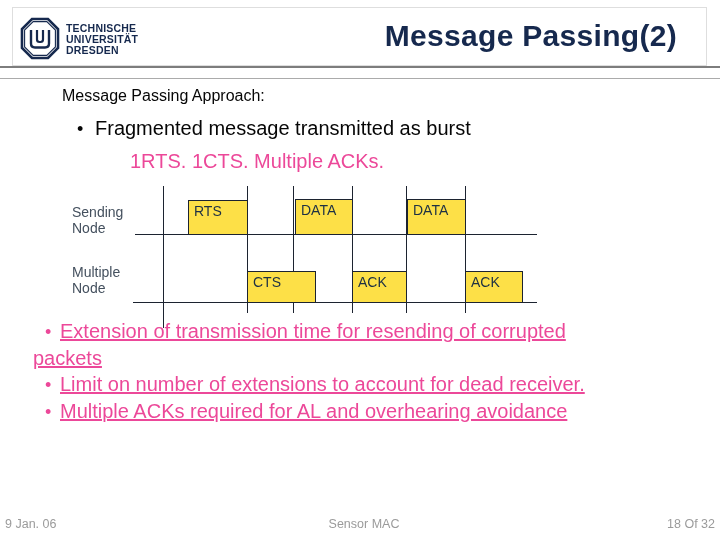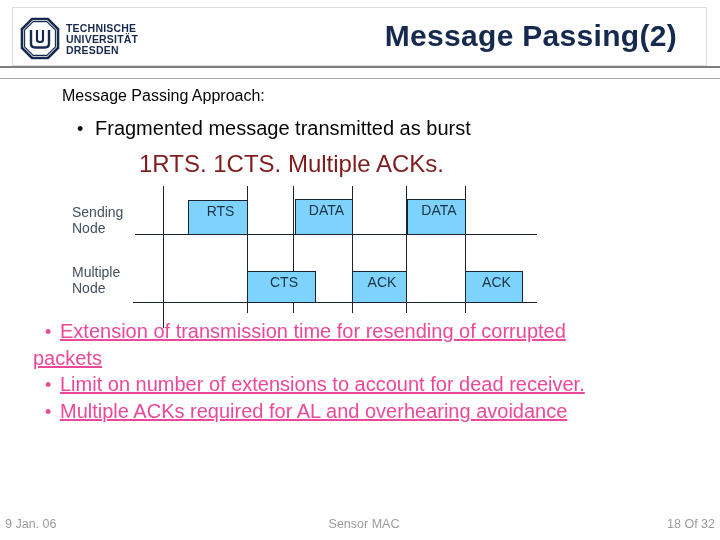--- a/index.html
+++ b/index.html
@@ -31,35 +31,34 @@
     letter-spacing:0.3px;
     margin:0;
   }
   .rule-1 { left:0; top:66px; width:720px; height:2px; background:#7d7d7d; }
   .rule-2 { left:0; top:78px; width:720px; height:1px; background:#ababab; }
 
   
   .section-heading { left:62px; top:87px; font-size:16px; color:#060606; }
   .intro-bullet { left:66px; top:117px; font-size:20px; color:#060606;margin-left:11px; }
   .intro-bullet .dot { display:inline-block; width:18px; font-size:18px; }
-  .intro-subline { left:130px; top:150px; font-size:24px; color:#7f1d1d;margin-left:9px; }
+  .intro-subline { left:130px; top:150px; font-size:20px; color:#ec4899; }
 
   
   .diagram { left:0; top:0; width:720px; height:540px; pointer-events:none;border-radius:24px; }
   .node-label { font-size:14px; line-height:16px; color:#44505e; }
   .lbl-send { left:72px; top:204px; }
   .lbl-recv { left:72px; top:264px; }
   .hline { background:#1c2330; height:1px; }
   .vline { background:#1c2330; width:1px; }
   .sigbox {
     box-sizing:border-box;
-    border:1px solid #1c2330; background:#7dd3fc;
+    border:1px solid #1c2330; background:#fde047;
     font-size:14px; color:#1d3044;
     padding:2px 0 0 5px;
-    text-align:center;
   }
 
   
   .bottom-bullets { left:33px; top:318px; width:660px; font-size:20px; line-height:26px; color:#ec4899;text-decoration:underline; }
   .bline { white-space:nowrap; }
   .bline .dot { display:inline-block; width:15px; margin-left:12px; font-size:18px; }
 
   
   .footer-item { top:517px; font-size:12.5px; color:#9b9b9b; }
   .footer-date { left:5px; }

